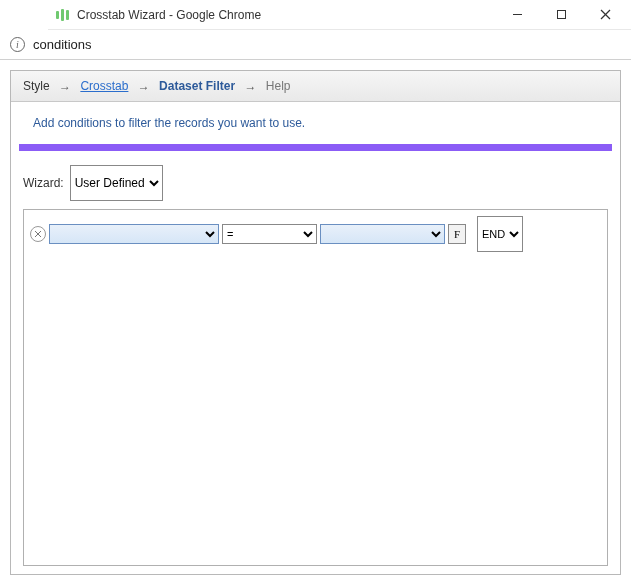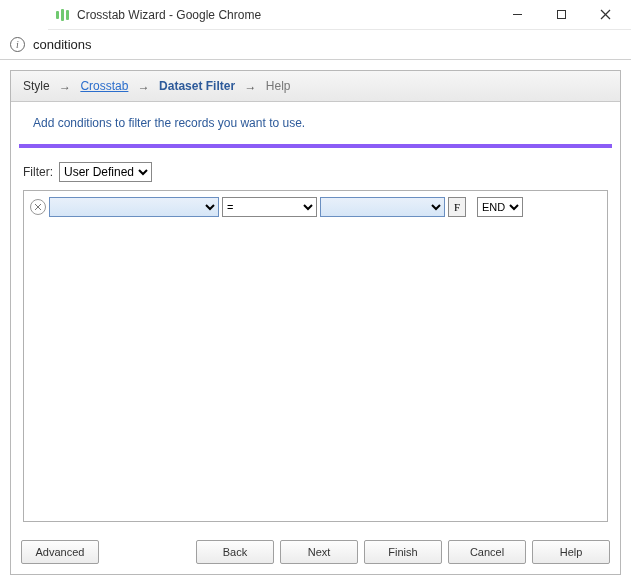--- a/index.html
+++ b/index.html
@@ -23,34 +23,34 @@
 
 .content { padding: 10px; height: 525px; }
 .panel { border: 1px solid #b8b8b8; height: 100%; display: flex; flex-direction: column; }
 
 .breadcrumb { background: linear-gradient(#f6f6f6, #e9e9e9); border-bottom: 1px solid #c8c8c8; padding: 8px 12px; font-size: 12px; color: #333; }
 .breadcrumb .link { color: #2a6dcc; text-decoration: underline; }
 .breadcrumb .bold { font-weight: bold; color: #2d5a9a; }
 .breadcrumb .style { color: #777; }
 .arrow { margin: 0 6px; color: #555; }
 
-.instruction { padding: 14px 14px 14px 14px; font-size: 12px; color: #2d5a9a; border-bottom: 4px solid #8b5cf6; margin: 0 8px; }
+.instruction { padding: 14px 14px 14px 14px; font-size: 12px; color: #2d5a9a; border-bottom: 7px solid #8b5cf6; margin: 0 8px; }
 
 .filter-row { padding: 14px 12px 8px; display: flex; align-items: center; gap: 6px; font-size: 12px; color: #333; }
-.filter-row select { font-size: 12px; border: 1px solid #888; background: #fff; height: 20px; }
+.filter-row select { font-size: 12px; border: 1px solid #888; background: #fff; height: 36px; }
 
 .condgrid { margin: 0 12px 8px; border: 1px solid #b0b0b0; flex: 1; background: #fff; padding: 6px; }
 .cond-row { display: flex; align-items: center; gap: 3px; }
 .del-btn { width: 16px; height: 16px; border: 1px solid #999; border-radius: 50%; background: #fff; display: flex; align-items: center; justify-content: center; font-size: 10px; color: #666; cursor: pointer; }
 .combo { background: linear-gradient(#e8f0fa, #d6e6f7); border: 1px solid #6a8fc1; height: 20px; font-size: 11px; }
 .combo.field { width: 170px; }
 .combo.value { width: 125px; }
 .op { border: 1px solid #888; height: 20px; width: 95px; font-size: 11px; background: #fff; }
 .f-btn { width: 18px; height: 20px; border: 1px solid #888; background: #f2f2f2; font-size: 11px; font-family: Georgia, serif; cursor: pointer; }
-.end { border: 1px solid #888; height: 20px; font-size: 11px; background: #fff; margin-left: 8px; }
+.end { border: 1px solid #888; height: 36px; font-size: 11px; background: #fff; margin-left: 8px; }
 
 .footer { padding: 10px; display: flex; gap: 6px; }
 .footer .spacer { flex: 1; }
 .btn { width: 78px; height: 24px; border: 1px solid #a0a0a0; background: linear-gradient(#fdfdfd, #ececec); font-size: 11px; color: #333; border-radius: 2px; cursor: pointer; }
 </style>
 </head>
 <body>
 
 <div class="titlebar">
   <div class="titlebar-icon">
@@ -93,21 +93,21 @@
       <a href="#" class="link">Crosstab</a>
       <span class="arrow">→</span>
       <span class="bold">Dataset Filter</span>
       <span class="arrow">→</span>
       <span class="style">Help</span>
     </div>
 
     <div class="instruction">Add conditions to filter the records you want to use.</div>
 
     <div class="filter-row">
-      <span>Filter:</span>
+      <span>Wizard:</span>
       <select>
         <option>User Defined</option>
       </select>
     </div>
 
     <div class="condgrid">
       <div class="cond-row">
         <div class="del-btn">
           <svg width="10" height="10" viewBox="0 0 10 10">
               <line x1="2" y1="2" x2="8" y2="8" stroke="#777" stroke-width="1"></line>
@@ -123,24 +123,15 @@
         <select class="combo value">
           <option></option>
         </select>
         <button class="f-btn">F</button>
         <select class="end">
           <option>END</option>
         </select>
       </div>
     </div>
 
-    <div class="footer">
-      <button class="btn">Advanced</button>
-      <div class="spacer"></div>
-      <button class="btn">Back</button>
-      <button class="btn">Next</button>
-      <button class="btn">Finish</button>
-      <button class="btn">Cancel</button>
-      <button class="btn">Help</button>
-    </div>
 
   </div>
 </div>
 
 </body></html>

